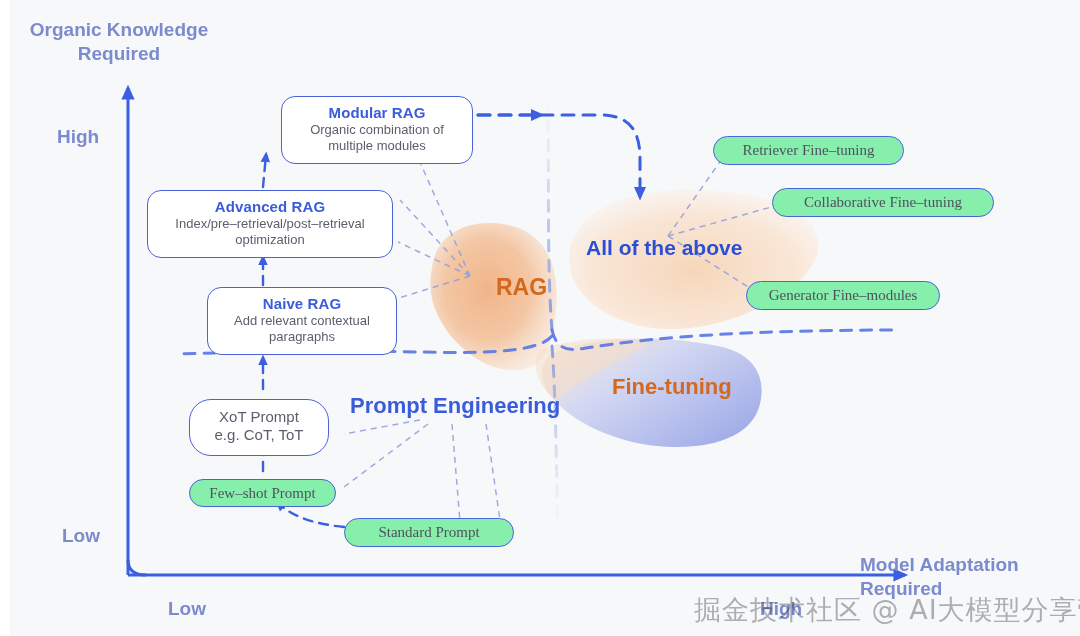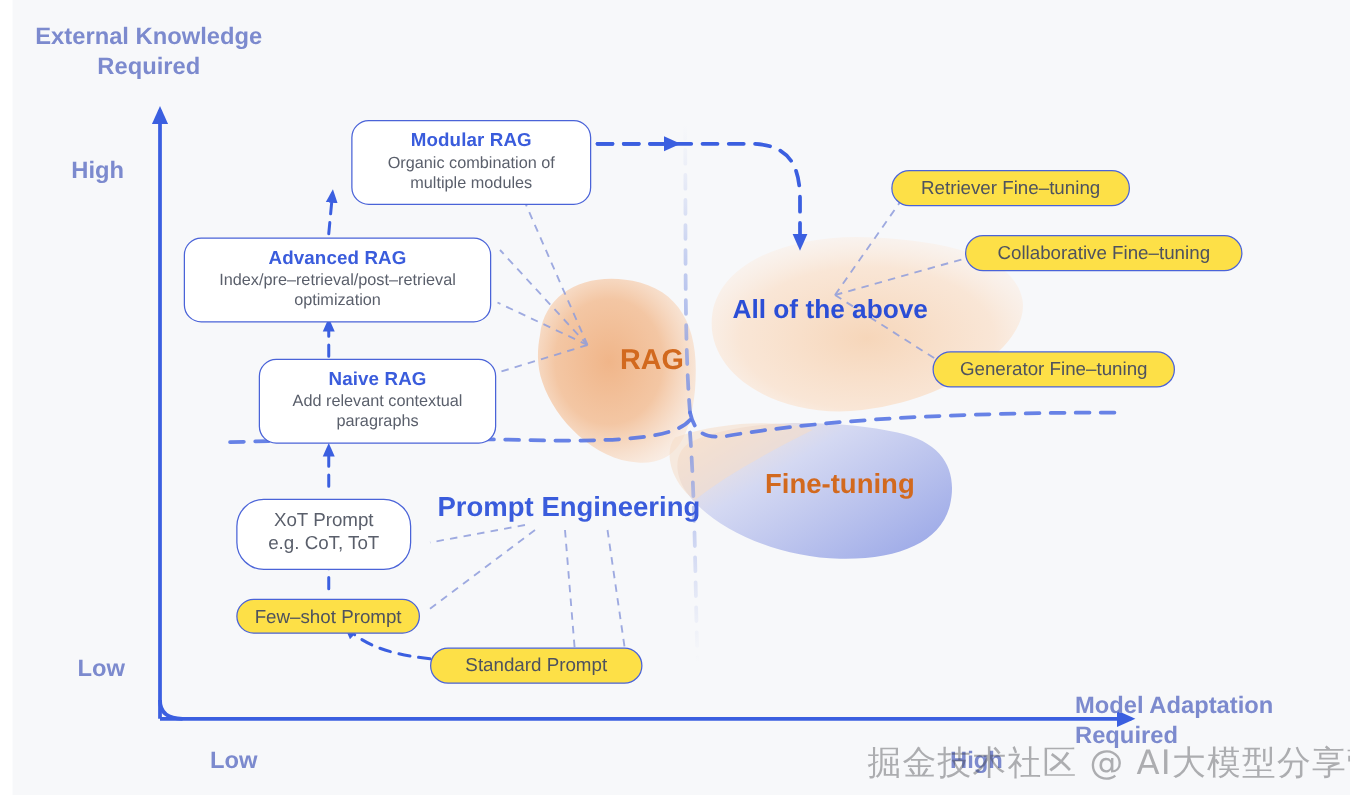--- a/index.html
+++ b/index.html
@@ -27,28 +27,29 @@
   }
   .node .t1{
     color:#3a5cdc;font-weight:bold;font-size:15px;letter-spacing:.1px;
   }
   .node .t2{
     color:#5a5f6b;font-size:13px;
   }
   .pill{
     position:absolute;
     box-sizing:border-box;
-    background:#fde047;
+    background:#86efac;
     border:1.6px solid #4a63d8;
     border-radius:22px;
     color:#4e525e;
     font-size:15px;
     display:flex;align-items:center;justify-content:center;
     white-space:nowrap;
     z-index:6;
+    font-family:Liberation Serif, serif;
   }
   .axis-title{
     position:absolute;color:#7c8ace;font-weight:bold;font-size:19px;
     line-height:1.25;z-index:4;
   }
   .axis-tick{
     position:absolute;color:#7c8ace;font-weight:bold;font-size:19px;z-index:4;
   }
   .blob-label{
     position:absolute;z-index:5;white-space:nowrap;
@@ -178,21 +179,21 @@
       <path d="M 668 236 L 756 292"></path>
 
       <path d="M 420 420 L 344 434"></path>
       <path d="M 428 424 L 340 490"></path>
       <path d="M 452 424 L 460 522"></path>
       <path d="M 486 424 L 500 520"></path>
     </g>
   </svg>
 
   <div class="axis-title" style="left:14px;top:18px;width:210px;text-align:center;">
-    <span>External Knowledge</span><br>
+    <span>Organic Knowledge</span><br>
     <span>Required</span>
   </div>
   <div class="axis-tick" style="left:57px;top:126px;">High</div>
   <div class="axis-tick" style="left:62px;top:525px;">Low</div>
 
   <div class="axis-title" style="left:860px;top:553px;width:210px;text-align:left;">
     <span>Model Adaptation</span><br>
     <span>Required</span>
   </div>
   <div class="axis-tick" style="left:168px;top:598px;">Low</div>
@@ -236,18 +237,18 @@
 
   <div class="pill" style="left:713px;top:136px;width:191px;height:29px;">
     <span>Retriever Fine–tuning</span>
   </div>
 
   <div class="pill" style="left:772px;top:188px;width:222px;height:29px;">
     <span>Collaborative Fine–tuning</span>
   </div>
 
   <div class="pill" style="left:746px;top:281px;width:194px;height:29px;">
-    <span>Generator Fine–tuning</span>
+    <span>Generator Fine–modules</span>
   </div>
 
   <div class="watermark" style="left:694px;top:592px;">掘金技术社区 @ AI大模型分享营</div>
 
 </div>
 
 </body></html>

